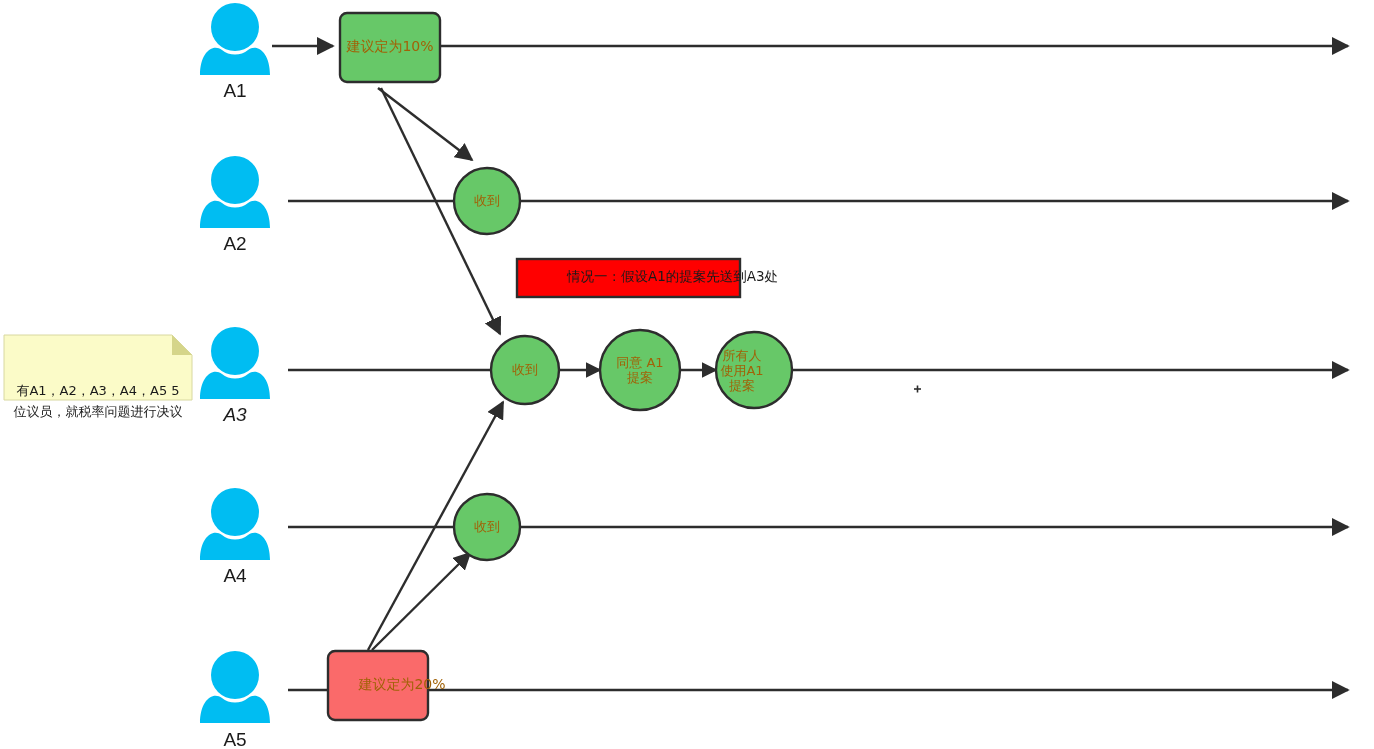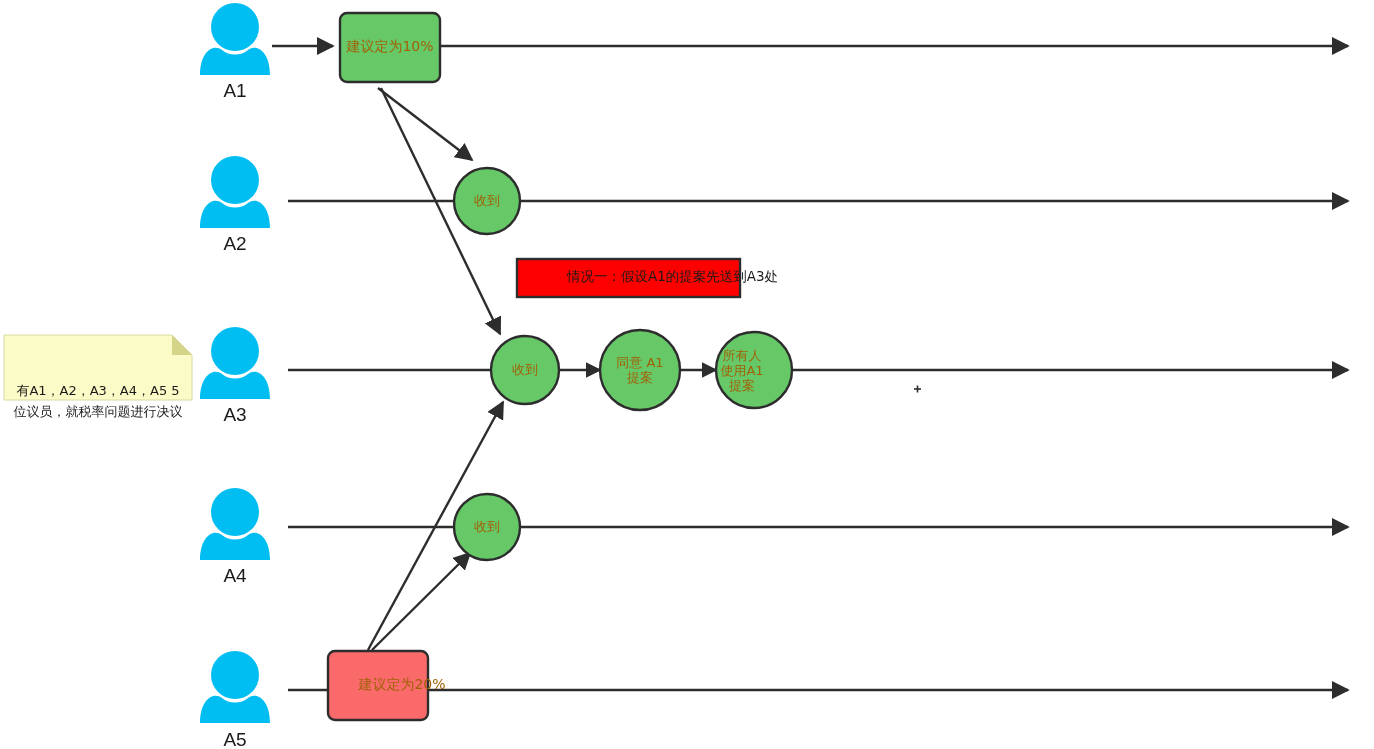--- a/index.html
+++ b/index.html
@@ -135,21 +135,21 @@
     <path d="M 172 335 L 192 355 L 172 355 Z" fill="#d5d58a" stroke="none"></path>
 
     <g>
       <line x1="914" y1="389" x2="921" y2="389" stroke="#2d2d2d" stroke-width="1.6"></line>
       <line x1="917.5" y1="385.5" x2="917.5" y2="392.5" stroke="#2d2d2d" stroke-width="1.6"></line>
     </g>
   </svg>
 
   <div class="actor-label" style="left:190px; top:80px;">A1</div>
   <div class="actor-label" style="left:190px; top:233px;">A2</div>
-  <div class="actor-label" style="left:190px; top:404px;">A3</div>
+  <div class="actor-label" style="left:190px; top:404px;font-style:italic;">A3</div>
   <div class="actor-label" style="left:190px; top:565px;">A4</div>
   <div class="actor-label" style="left:190px; top:729px;">A5</div>
 
   <div class="note-text" style="left:10px; top:340px; width:176px;margin-top:40px;">有A1，A2，A3，A4，A5 5位议员，就税率问题进行决议</div>
 
   <div class="node-text banner-text" style="left:517px; top:269px; width:223px;">情况一：假设A1的提案先送到A3处</div>
 
   <div class="node-text box-text" style="left:340px; top:39px; width:100px;">建议定为10%</div>
 
   <div class="node-text" style="left:454px; top:193px; width:66px;">收到</div>

